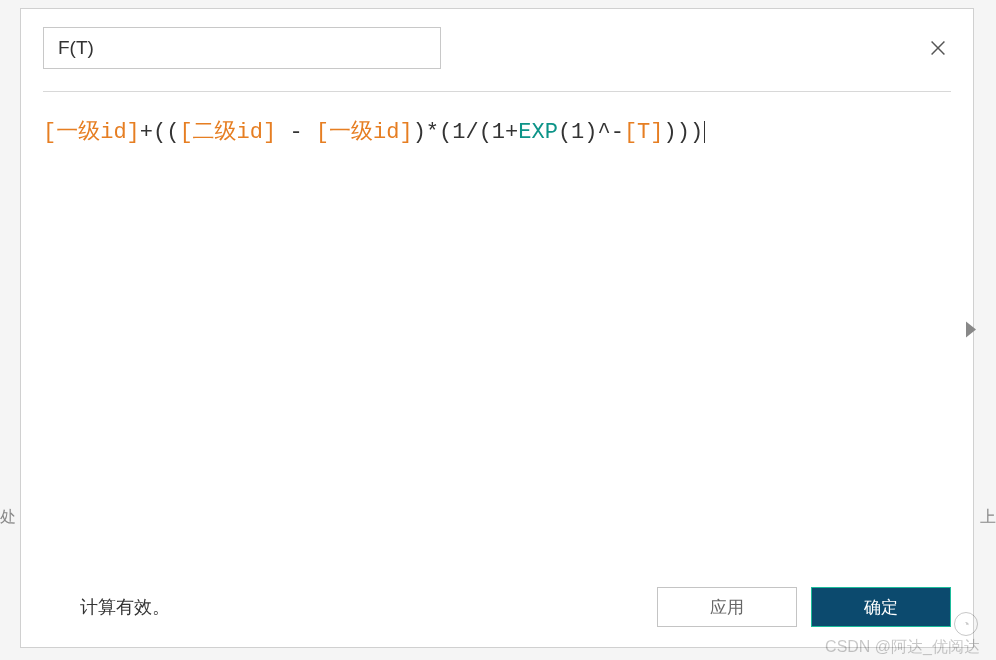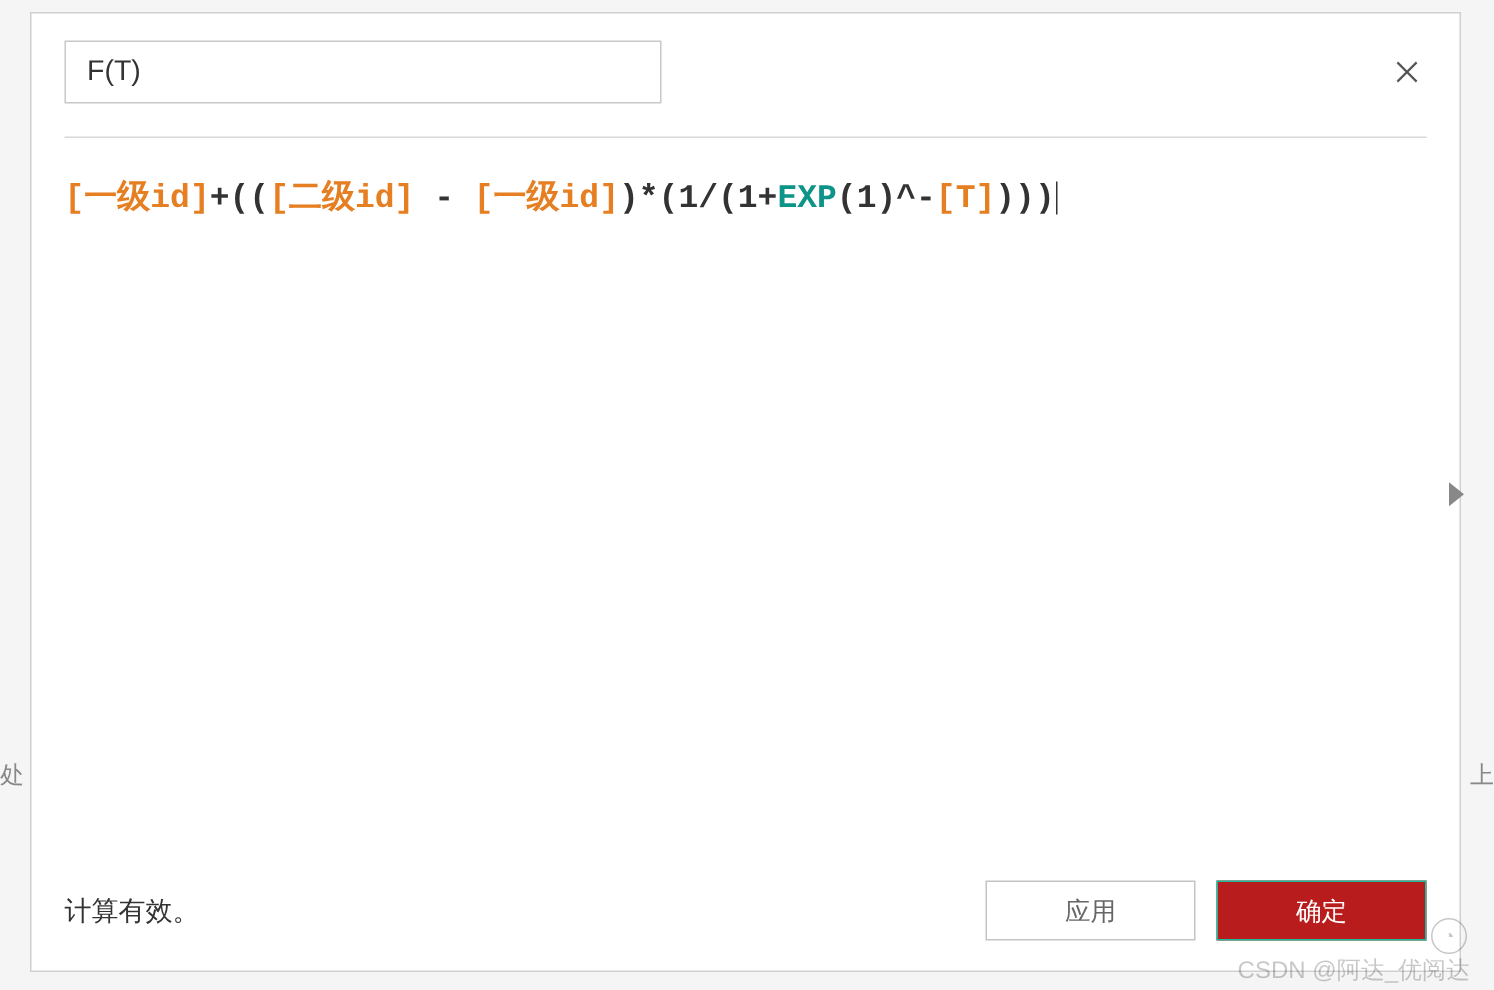--- a/index.html
+++ b/index.html
@@ -55,21 +55,20 @@
       display: block;
     }
     .formula-area {
       flex: 1;
       padding-top: 24px;
       font-family: "Consolas", "Menlo", "Courier New", monospace;
       font-size: 22px;
       line-height: 1.5;
       color: #333;
       position: relative;
-      font-weight: bold;
     }
     .formula-line {
       white-space: nowrap;
     }
     .tok-field {
       color: #e67e22;
     }
     .tok-func {
       color: #0d9488;
     }
@@ -91,20 +90,21 @@
       transform: translateY(-50%);
       color: #888;
       cursor: pointer;
     }
     .footer {
       display: flex;
       align-items: center;
       justify-content: space-between;
       padding-top: 12px;
       height: 52px;
+      margin-left: 37px;
     }
     .status {
       font-size: 18px;
       color: #333;
     }
     .button-row {
       display: flex;
       gap: 14px;
     }
     .btn {
@@ -114,21 +114,21 @@
       border: 1px solid #c4c4c4;
       background: #ffffff;
       color: #666;
       cursor: pointer;
       font-family: inherit;
       display: flex;
       align-items: center;
       justify-content: center;
     }
     .btn-primary {
-      background: #b91c1c;
+      background: #0c4a6e;
       border-color: #1bbc9b;
       color: #ffffff;
     }
     .watermark1 {
       position: absolute;
       right: 18px;
       bottom: 24px;
       color: rgba(0,0,0,0.22);
       font-size: 18px;
       display: flex;

